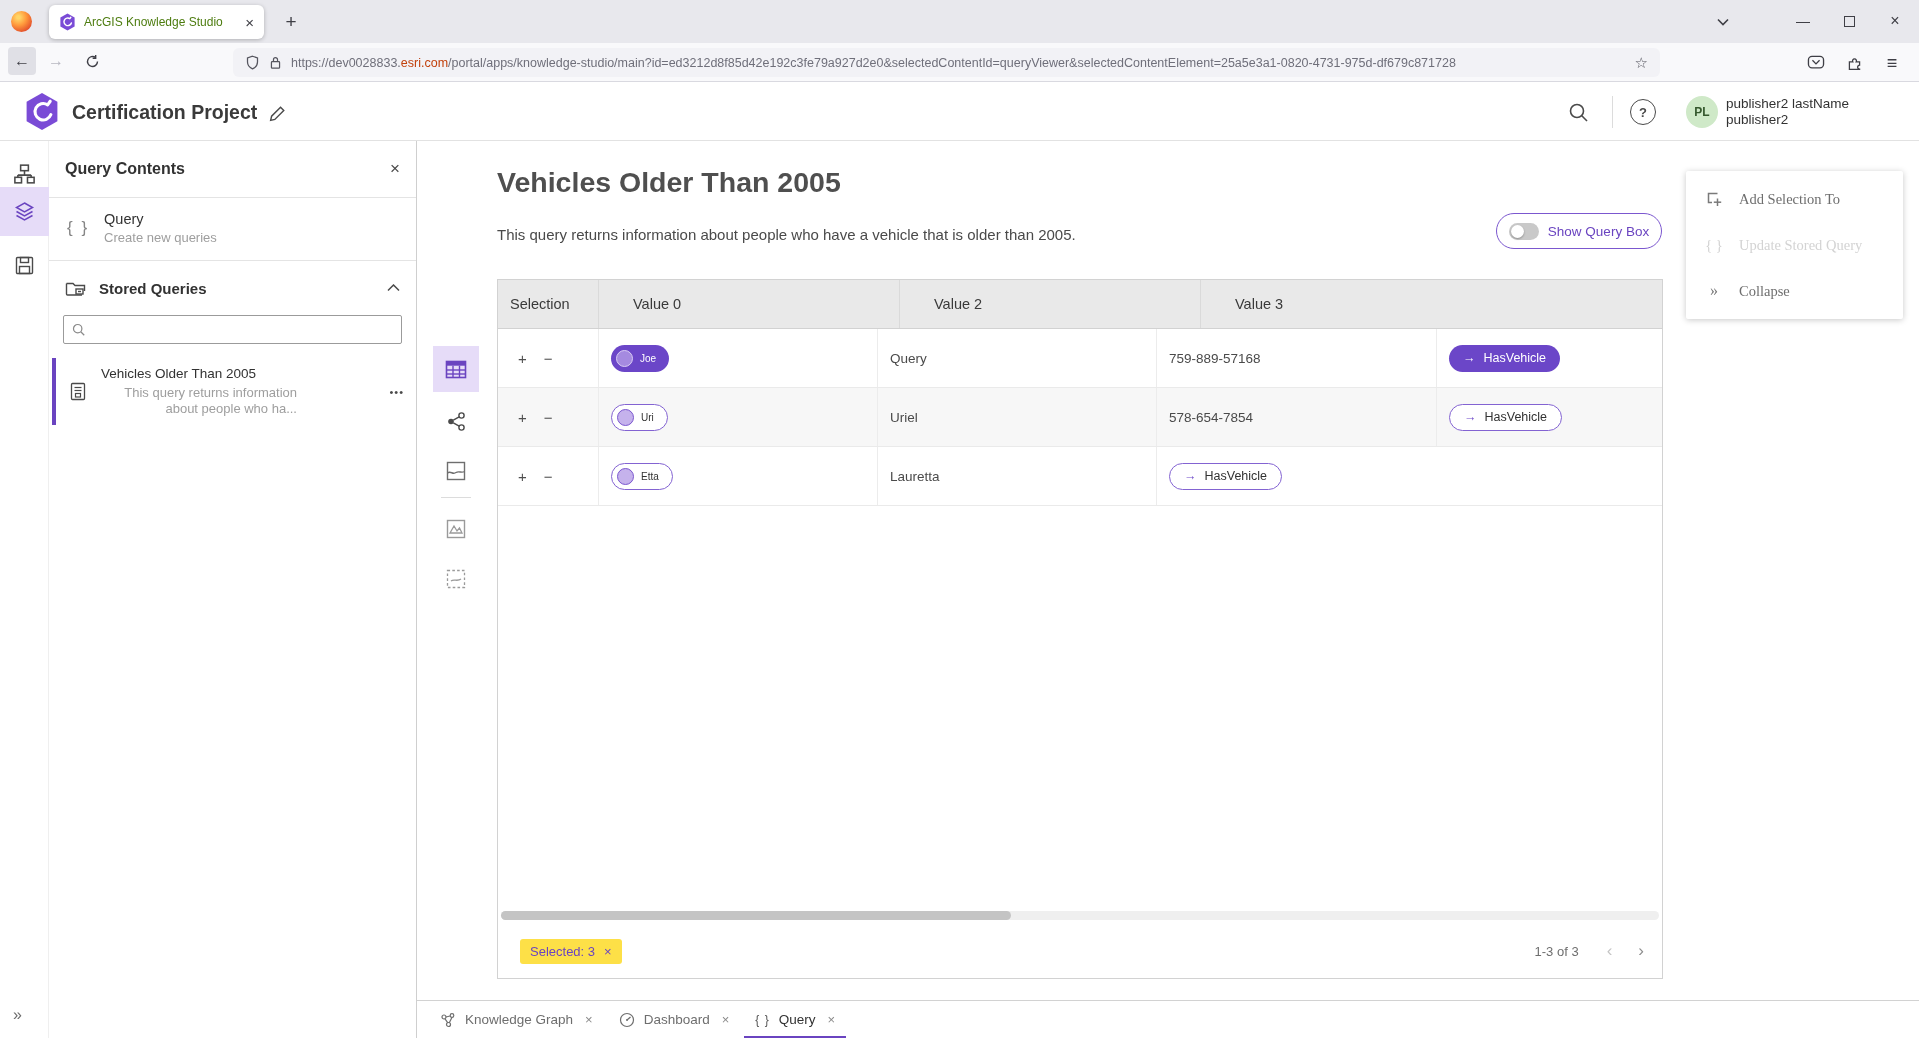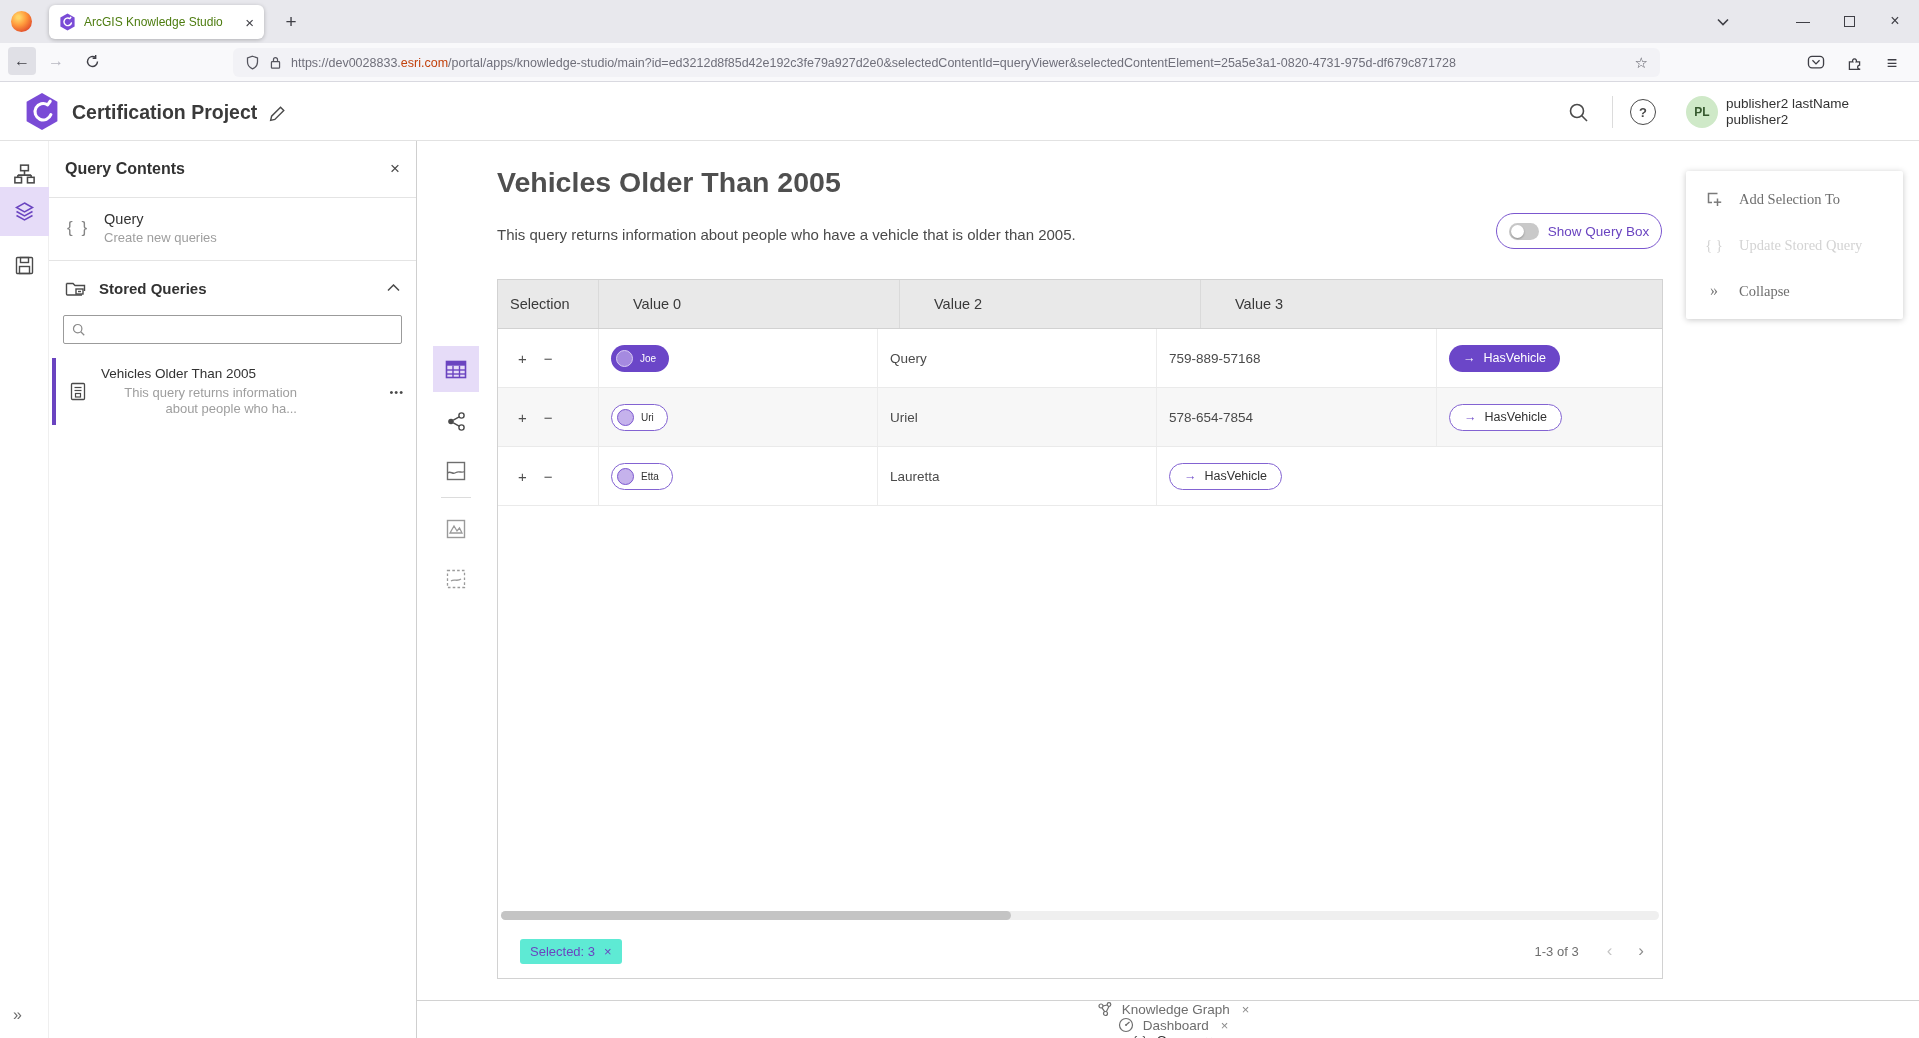--- a/index.html
+++ b/index.html
@@ -138,39 +138,39 @@
   .rel-filled { background:#6b46c8; color:#fff; }
   .rel-outline { border:1.5px solid #8363d2; color:#323232; background:#fff; }
   .rel-outline .arrow { color:#6b46c8; }
 
   .hscroll { position:absolute; left:3px; right:3px; bottom:58px; height:9px; background:#efefef;
              border-radius:5px; }
   .hscroll .thumb { position:absolute; left:0; top:0; width:510px; height:9px; background:#c4c4c4;
                     border-radius:5px; }
   .tfooter { position:absolute; left:0; right:0; bottom:0; height:54px; display:flex; align-items:center;
              padding:0 18px 0 22px; }
-  .sel-chip { display:inline-flex; align-items:center; gap:9px; background:#5eead4; color:#6a44c0;
+  .sel-chip { display:inline-flex; align-items:center; gap:9px; background:#fde047; color:#6a44c0;
               font-size:13px; padding:5px 10px; border-radius:3px; }
   .sel-chip .x { font-size:13px; }
   .pgn-text { margin-left:auto; font-size:13px; color:#6e6e6e; margin-right:28px; }
   .pgn-prev { font-size:17px; color:#c4c4c4; margin-right:26px; }
   .pgn-next { font-size:17px; color:#8e8e8e; }
 
   
   .ctxmenu { position:absolute; left:1686px; top:171px; width:217px; background:#fff; border-radius:2px;
              box-shadow:0 1px 6px rgba(0,0,0,.22); padding:5px 0;font-family:Liberation Serif, serif; }
   .ctx-item { height:46px; display:flex; align-items:center; gap:15px; padding-left:18px;
               font-size:14.5px; color:#6e6e6e; }
   .ctx-item .ico { width:20px; display:flex; justify-content:center; color:#7a7a7a; }
   .ctx-item.disabled, .ctx-item.disabled .ico { color:#d3d3d3; }
   .ctx-collapse-ico { font-size:16px; }
 
   
   .bottombar { position:absolute; left:417px; right:0; bottom:0; height:38px; background:#fff;
-               border-top:1px solid #d2d2d2; display:flex; align-items:center; padding-left:10px;flex-direction:column; }
+               border-top:1px solid #d2d2d2; display:flex; align-items:center; padding-left:10px; }
   .btab { position:relative; height:38px; display:flex; align-items:center; gap:9px; padding:0 13px;
           font-size:13.5px; color:#6e6e6e; }
   .btab .x { font-size:13px; color:#8a8a8a; margin-left:3px; }
   .btab.active { color:#323232; }
   .btab.active::after { content:""; position:absolute; left:2px; right:2px; bottom:0; height:3px;
                         background:#6a44c0; }
   .btab .qb { font-size:12px; letter-spacing:1px; color:#555; }
 </style>
 </head>
 <body>

